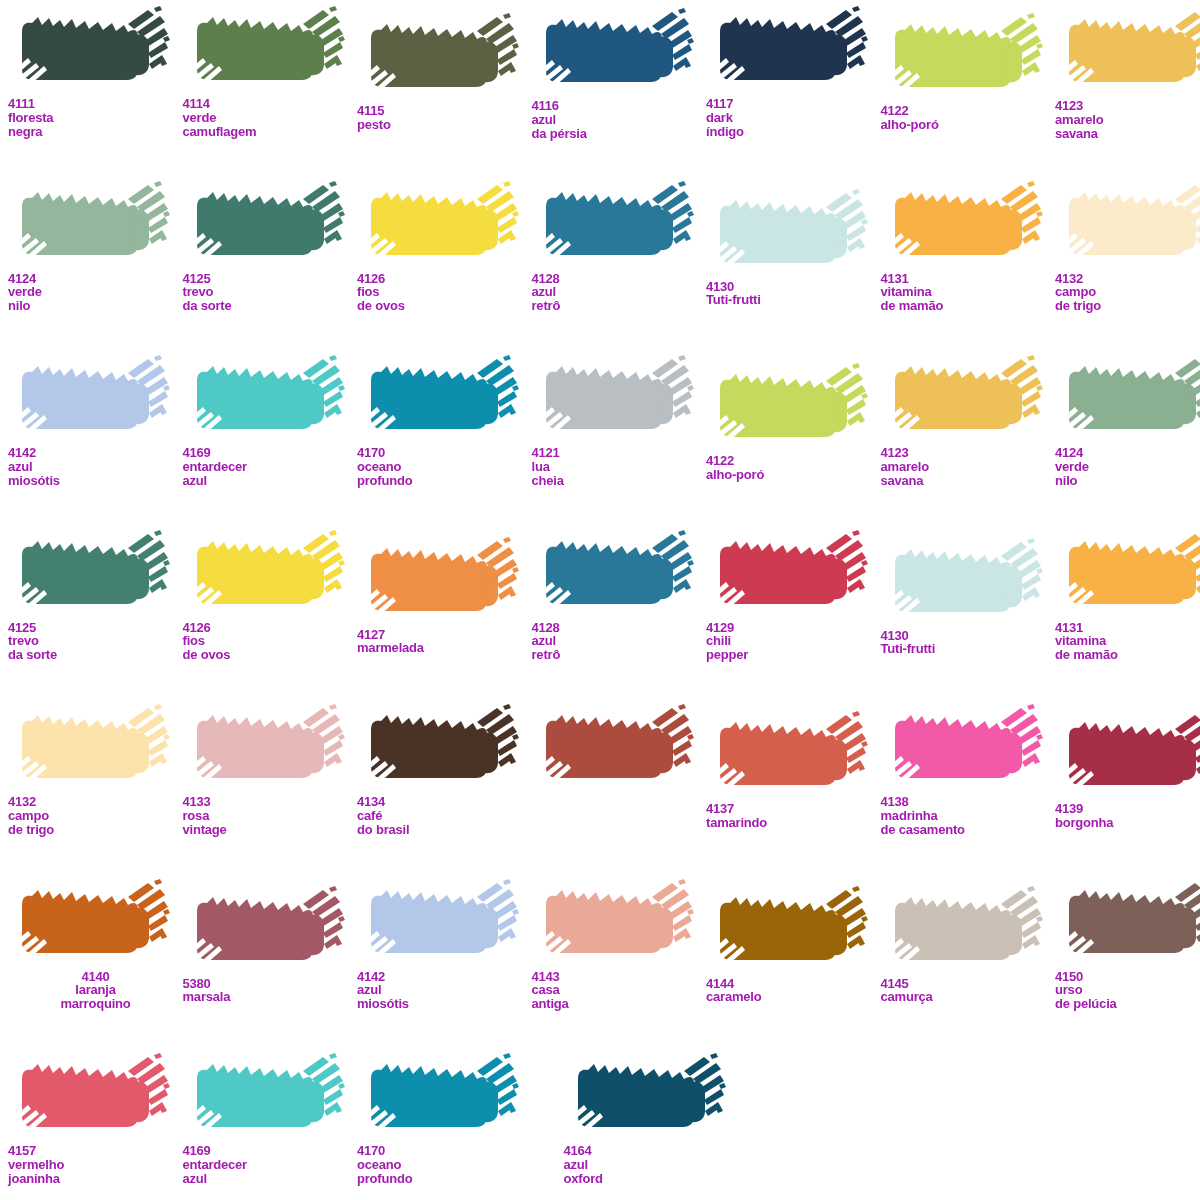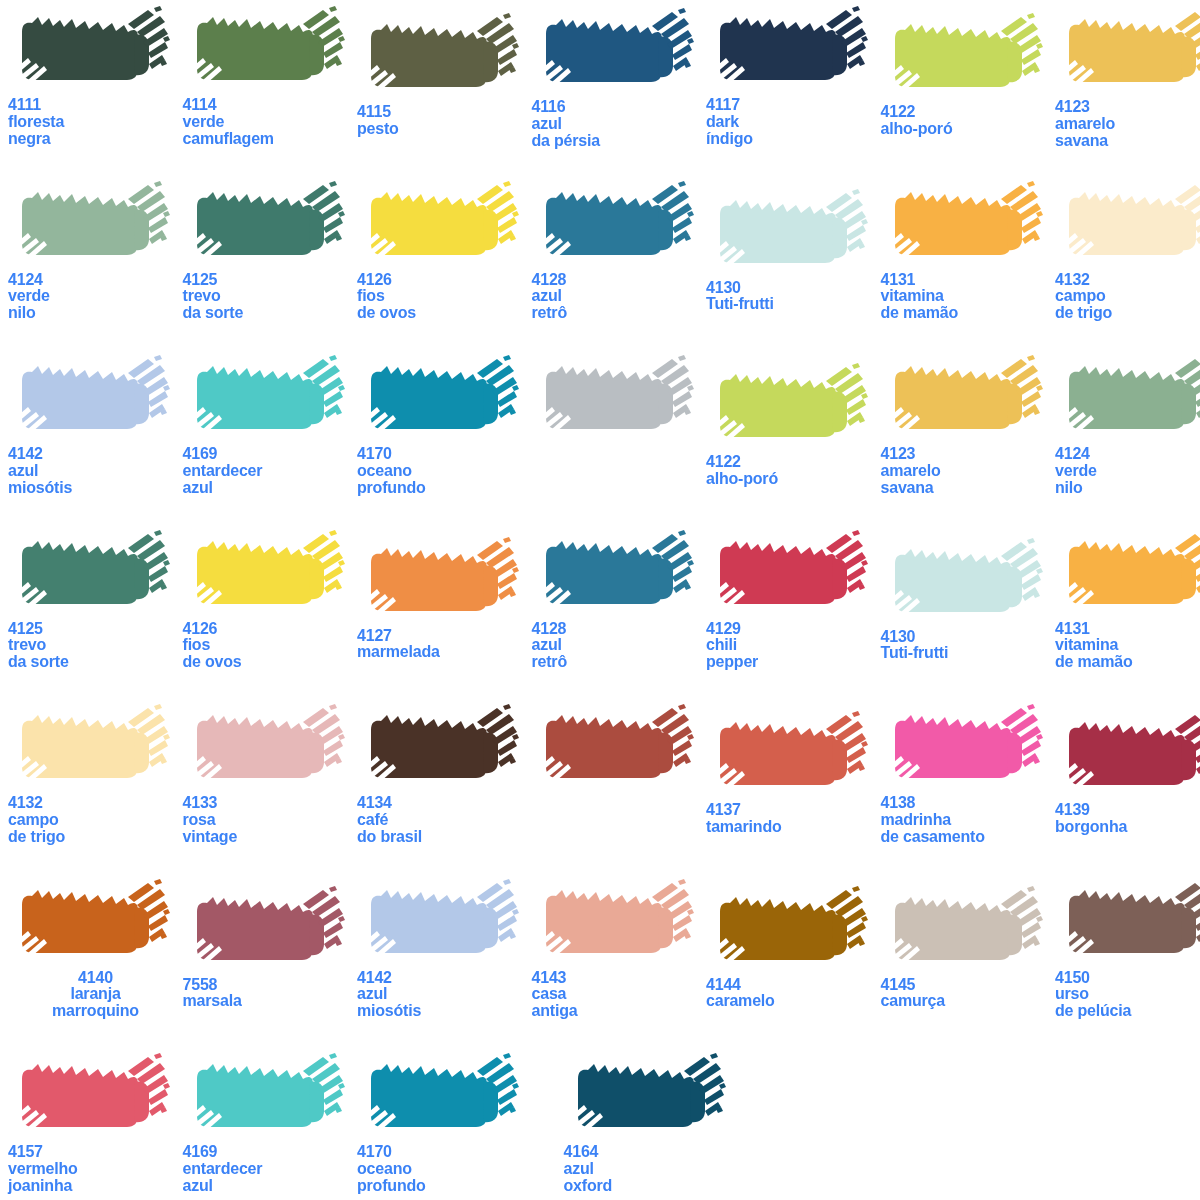--- a/index.html
+++ b/index.html
@@ -36,24 +36,24 @@
   }
   .swatch-wrap svg {
     display: block;
     width: 165px;
     height: 88px;
     overflow: visible;
   }
 
   .caption {
     margin-top: 3px;
-    font-size: 16px;
+    font-size: 13px;
     line-height: 1.06;
     font-weight: 700;
-    color: #3b82f6;
+    color: #a21caf;
     letter-spacing: -0.2px;
     white-space: pre-line;
   }
   .caption .code {
     display: block;
   }
   .caption .cname {
     display: block;
     white-space: pre-line;
   }
@@ -499,20 +499,22 @@
             <path d="M155,32 l5,-2 l2,4 l-5,2 z"></path>
             <path d="M152,56 l5,-2 l2,4 l-5,2 z"></path>
           </g>
           <g fill="#ffffff">
             <path d="M12,70 L28,57 L31,61 L15,74 Z"></path>
             <path d="M20,74 L36,60 L39,64 L23,78 Z"></path>
             <path d="M6,64 L20,52 L23,56 L9,68 Z"></path>
           </g>
         </svg>
       </div>
+      <div class="caption"><span class="code">4121</span><span class="cname">lua
+cheia</span></div>
     </div>
     <div class="cell" style="left: 706px; top: 363px;">
       <div class="swatch-wrap">
         <svg viewBox="0 0 165 88" xmlns="http://www.w3.org/2000/svg">
           <g fill="#c5d95c">
             <path d="M14,26 C14,18 18,16 24,17 L30,11 L34,19 L41,12 L45,20 L52,14 L56,21 L64,13 L68,22 L77,15 L81,23 L90,16 L95,24 L104,17 L108,25 L116,19 L120,26 C126,22 130,24 130,31 L130,63 C130,70 126,74 119,74 L25,74 C18,74 14,70 14,63 Z"></path>
             <path d="M126,29 C134,27 140,31 141,38 L141,58 C141,66 135,70 127,69 Z"></path>
             <path d="M120,18 L140,4 L146,9 L126,23 Z"></path>
             <path d="M129,26 L152,10 L157,16 L134,31 Z"></path>
             <path d="M135,36 L156,22 L160,28 L139,41 Z"></path>
@@ -965,21 +967,21 @@
             <path d="M155,32 l5,-2 l2,4 l-5,2 z"></path>
             <path d="M152,56 l5,-2 l2,4 l-5,2 z"></path>
           </g>
           <g fill="#ffffff">
             <path d="M12,70 L28,57 L31,61 L15,74 Z"></path>
             <path d="M20,74 L36,60 L39,64 L23,78 Z"></path>
             <path d="M6,64 L20,52 L23,56 L9,68 Z"></path>
           </g>
         </svg>
       </div>
-      <div class="caption"><span class="code">7558</span><span class="cname">marsala</span></div>
+      <div class="caption"><span class="code">5380</span><span class="cname">marsala</span></div>
     </div>
     <div class="cell" style="left: 357px; top: 878.5px;">
       <div class="swatch-wrap">
         <svg viewBox="0 0 165 88" xmlns="http://www.w3.org/2000/svg">
           <g fill="#b3c8e8">
             <path d="M14,26 C14,18 18,16 24,17 L30,11 L34,19 L41,12 L45,20 L52,14 L56,21 L64,13 L68,22 L77,15 L81,23 L90,16 L95,24 L104,17 L108,25 L116,19 L120,26 C126,22 130,24 130,31 L130,63 C130,70 126,74 119,74 L25,74 C18,74 14,70 14,63 Z"></path>
             <path d="M126,29 C134,27 140,31 141,38 L141,58 C141,66 135,70 127,69 Z"></path>
             <path d="M120,18 L140,4 L146,9 L126,23 Z"></path>
             <path d="M129,26 L152,10 L157,16 L134,31 Z"></path>
             <path d="M135,36 L156,22 L160,28 L139,41 Z"></path>

